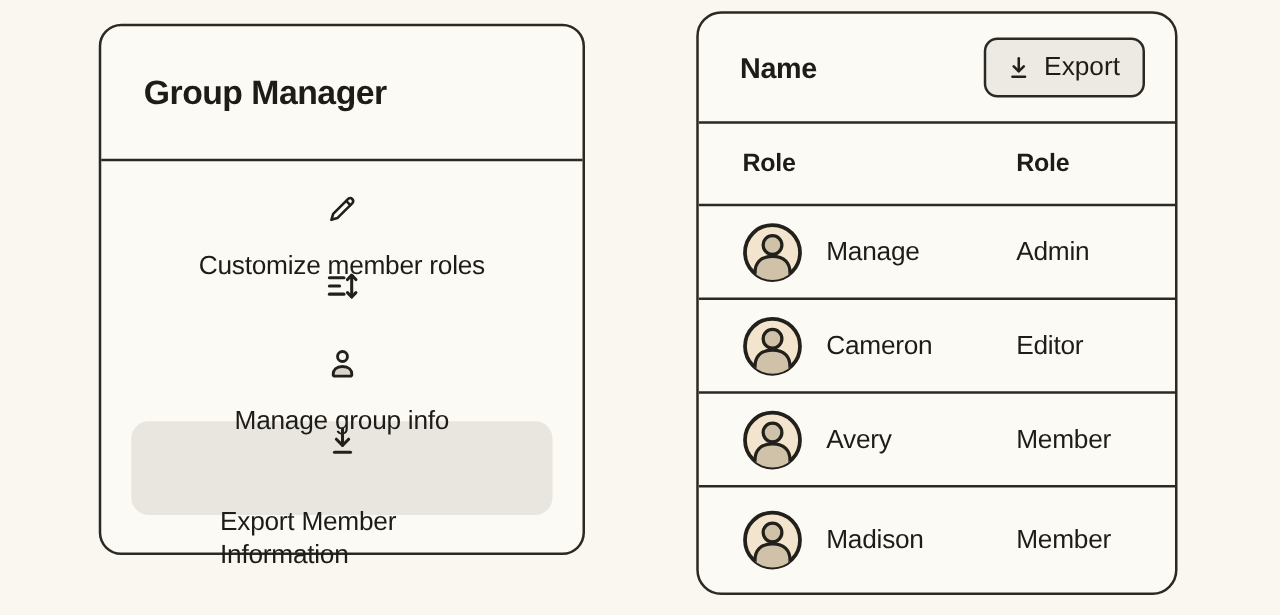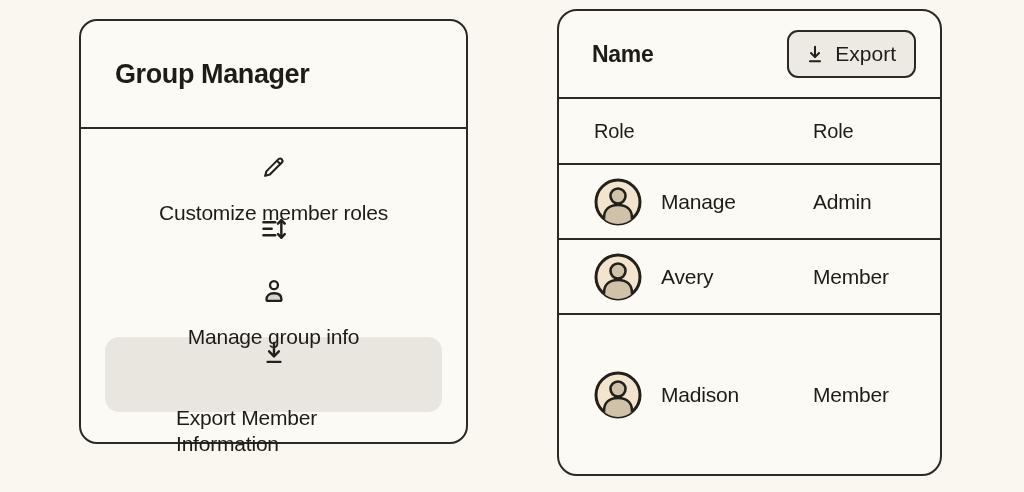--- a/index.html
+++ b/index.html
@@ -87,20 +87,21 @@
     font-size:21px; font-weight:500;
     font-family:"Liberation Sans", sans-serif;
     color:var(--text);
     cursor:pointer;
   }
   .role-header{
     height:66px; flex:none;
     display:flex; align-items:center;
     border-bottom:2.5px solid var(--ink);
     font-size:20px;
+    font-weight:bold;
   }
   .role-header .rh-col1{ margin-left:35px; width:219px; }
   .data-row{
     height:75px; flex:none;
     display:flex; align-items:center;
     border-bottom:2.5px solid var(--ink);
     font-size:21px;
   }
   .data-row:last-child{ border-bottom:none; flex:1 1 auto;border-radius:20px; }
   .avatar{
@@ -198,20 +199,36 @@
           </defs>
         <circle cx="25" cy="25" r="22" fill="#f3e4ce" stroke="#22201b" stroke-width="3"></circle>
         <circle cx="25" cy="19" r="7.5" fill="#cfc2a9" stroke="#22201b" stroke-width="2.6"></circle>
         <path d="M25 28 c-9.5 0-14 5.5-14 13 v8 h28 v-8 c0-7.5-4.5-13-14-13 z" fill="#cfc2a9" stroke="#22201b" stroke-width="2.6" clip-path="url(#ac0)"></path>
       </svg>
     </span>
     <span class="cell-name">Manage</span>
     <span class="cell-role">Admin</span>
   </div>
 
+  <div class="data-row">
+    <span class="avatar">
+      <svg width="50" height="50" viewBox="0 0 50 50">
+        <defs>
+            <clipPath id="ac1">
+              <circle cx="25" cy="25" r="22"></circle>
+            </clipPath>
+          </defs>
+        <circle cx="25" cy="25" r="22" fill="#f3e4ce" stroke="#22201b" stroke-width="3"></circle>
+        <circle cx="25" cy="19" r="7.5" fill="#cfc2a9" stroke="#22201b" stroke-width="2.6"></circle>
+        <path d="M25 28 c-9.5 0-14 5.5-14 13 v8 h28 v-8 c0-7.5-4.5-13-14-13 z" fill="#cfc2a9" stroke="#22201b" stroke-width="2.6" clip-path="url(#ac1)"></path>
+      </svg>
+    </span>
+    <span class="cell-name">Cameron</span>
+    <span class="cell-role">Editor</span>
+  </div>
 
   <div class="data-row">
     <span class="avatar">
       <svg width="50" height="50" viewBox="0 0 50 50">
         <defs>
             <clipPath id="ac2">
               <circle cx="25" cy="25" r="22"></circle>
             </clipPath>
           </defs>
         <circle cx="25" cy="25" r="22" fill="#f3e4ce" stroke="#22201b" stroke-width="3"></circle>

